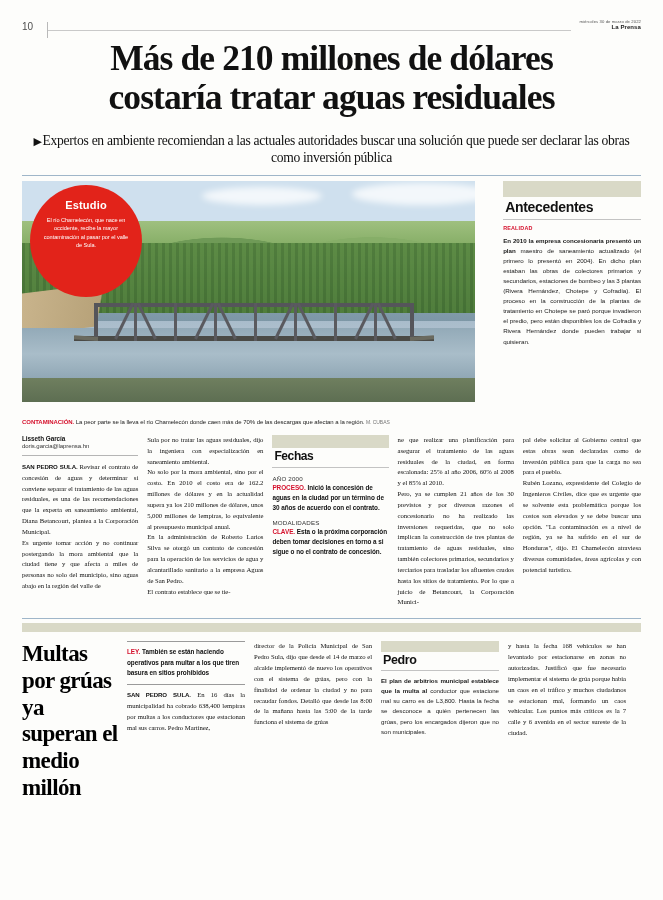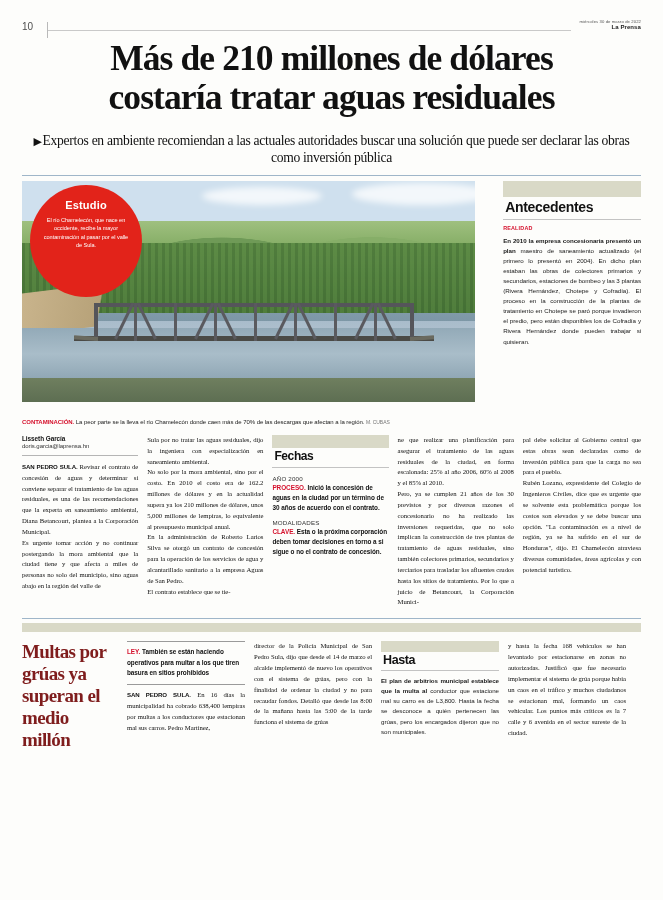--- a/index.html
+++ b/index.html
@@ -389,24 +389,24 @@
   }
   .bottom-row {
     margin: 9px 22px 0 22px;
     display: flex;
     gap: 9px;
   }
   .bhead {
     width: 96px;
     font-family: "Liberation Serif", serif;
     font-weight: bold;
-    font-size: 19px;
+    font-size: 23px;
     line-height: 1.16;
     letter-spacing: -0.6px;
-    color: #7f1d1d;
+    color: #000000;
   }
   .bcol { width: 118px; }
   .b-rule-top { border-top: 1px solid #9a9a9a; margin-bottom: 5px; }
   .b-lead {
     font-family: "Liberation Sans", sans-serif;
     font-weight: bold;
     font-size: 6.4px;
     line-height: 1.62;
     color: #111;
     letter-spacing: -0.05px;
@@ -590,21 +590,21 @@
       <div class="b-rule-bot"></div>
       <p class="ptext"><span class="dateline">SAN PEDRO SULA.</span> <span>En 16 días la municipalidad ha cobrado 638,400 lempiras por multas a los conductores que estacionan mal sus carros. Pedro Martínez,</span></p>
     </div>
 
     <div class="bcol">
       <p class="ptext">director de la Policía Municipal de San Pedro Sula, dijo que desde el 14 de marzo el alcalde implementó de nuevo los operativos con el sistema de grúas, pero con la finalidad de ordenar la ciudad y no para recaudar fondos. Detalló que desde las 8:00 de la mañana hasta las 5:00 de la tarde funciona el sistema de grúas</p>
     </div>
 
     <div class="dato-box">
       <div class="dato-bar"></div>
-      <div class="dato-title">Hasta</div>
+      <div class="dato-title">Pedro</div>
       <div class="dato-rule"></div>
       <div class="dato-body">
         <b>El plan de arbitrios municipal establece que la multa al</b>
         <span>conductor que estacione mal su carro es de L3,800. Hasta la fecha se desconoce a quién pertenecen las grúas, pero los encargados dijeron que no son municipales.</span>
       </div>
     </div>
 
     <div class="bcol">
       <p class="ptext">y hasta la fecha 168 vehículos se han levantado por estacionarse en zonas no autorizadas. Justificó que fue necesario implementar el sistema de grúa porque había un caos en el tráfico y muchos ciudadanos se estacionan mal, formando un caos vehicular. Los puntos más críticos es la 7 calle y 6 avenida en el sector sureste de la ciudad.</p>
     </div>

